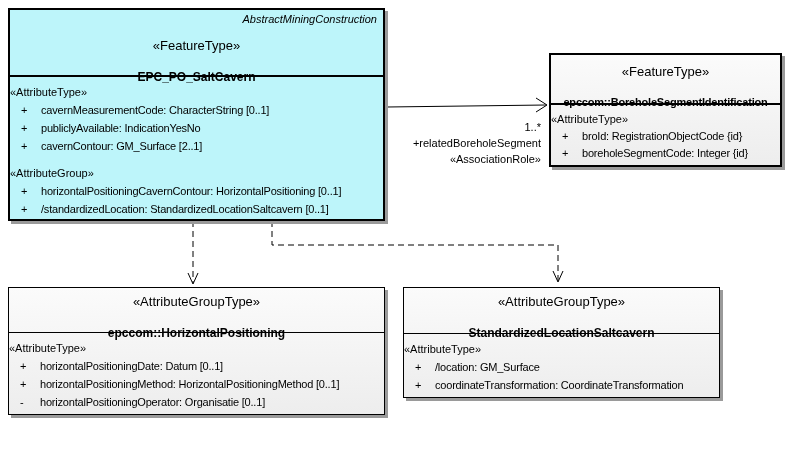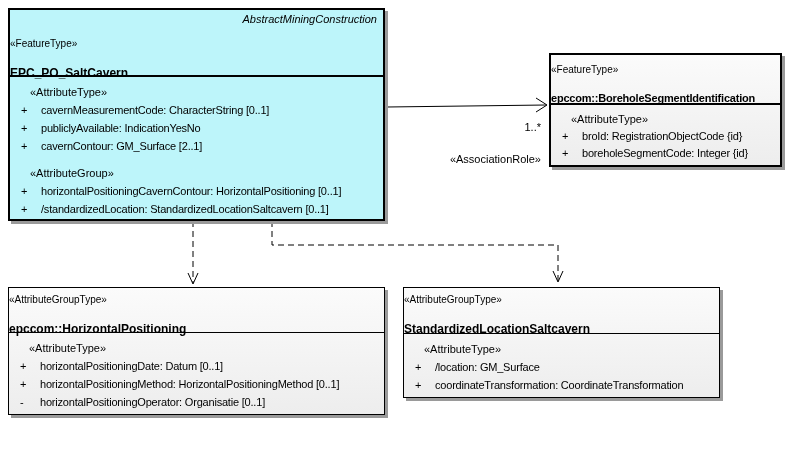--- a/index.html
+++ b/index.html
@@ -5,27 +5,27 @@
   html,body{margin:0;padding:0;background:#fff;}
   .canvas{
     position:relative;width:791px;height:461px;background:var(--background,#fff);
     font-family:"Liberation Sans","DejaVu Sans",sans-serif;color:#000;overflow:hidden;
   }
   .uml-box{position:absolute;box-sizing:border-box;border:2px solid var(--border,#000);
     box-shadow:3px 3px 0 var(--shadow,rgba(0,0,0,0.35));}
   .fill-feature{background:var(--feature-fill,#bdf5fa);}
   .fill-group{background:linear-gradient(180deg,#fbfbfb 0%,var(--group-fill,#ededed) 100%);}
   .thin{border-width:1.5px;}
-  .hdr{position:relative;box-sizing:border-box;border-bottom:2px solid var(--border,#000);}
+  .hdr{position:relative;box-sizing:border-box;border-bottom:2px solid var(--border,#000);text-align:center;}
   .thin .hdr{border-bottom-width:1.5px;}
   .hdr-note{position:absolute;top:3px;right:6px;font-style:italic;font-size:11px;}
-  .stereo{font-size:10px;}
+  .stereo{font-size:13px;}
   .cls-name{font-size:12px;font-weight:bold;margin-top:17px;}
   .body{padding-top:6px;}
-  .sec-label{font-size:11px;padding-left:20px;height:18px;line-height:18px;white-space:nowrap;}
+  .sec-label{font-size:11px;height:18px;line-height:18px;white-space:nowrap;}
   .row{display:flex;height:18px;line-height:18px;font-size:11px;white-space:nowrap;}
   .row .vis{width:20px;padding-left:11px;flex:none;}
   .row .txt{letter-spacing:-0.2px;}
   .gap-top{margin-top:9px;}
   
   #box-saltcavern{left:8px;top:8px;width:377px;height:213px;}
   #box-saltcavern .hdr{height:67px;}
   #box-saltcavern .stereo{padding-top:28px;}
   #box-borehole{left:549px;top:53px;width:233px;height:114px;}
   #box-borehole .hdr{height:50px;}
@@ -152,15 +152,16 @@
         <span class="txt">/location: GM_Surface</span>
       </div>
       <div class="row">
         <span class="vis">+</span>
         <span class="txt">coordinateTransformation: CoordinateTransformation</span>
       </div>
     </div>
   </div>
 
   <div id="assoc-mult" class="assoc-label">1..*</div>
+  <div id="assoc-role" class="assoc-label">+relatedBoreholeSegment</div>
   <div id="assoc-stereo" class="assoc-label">«AssociationRole»</div>
 
 </div>
 
 </body></html>

